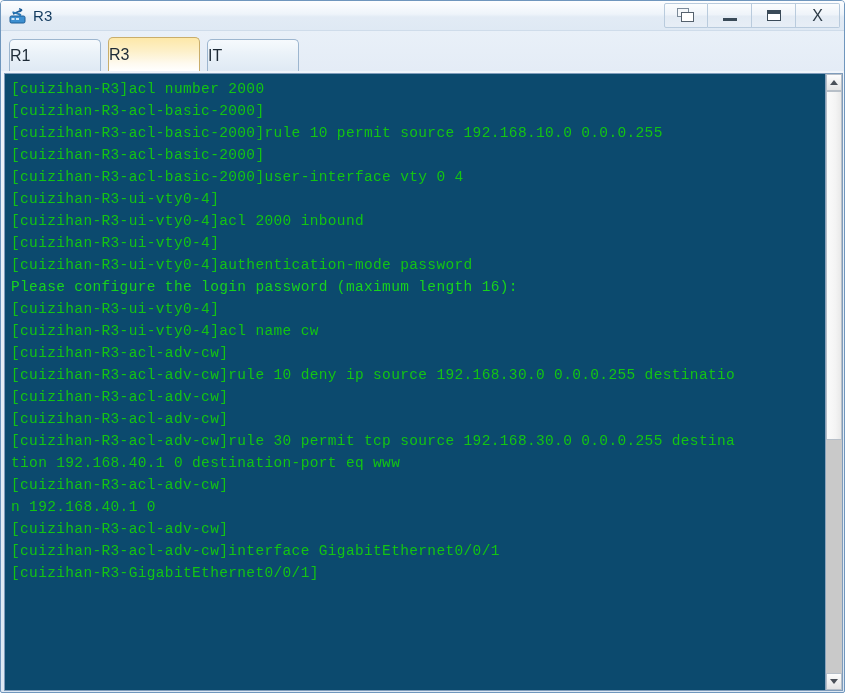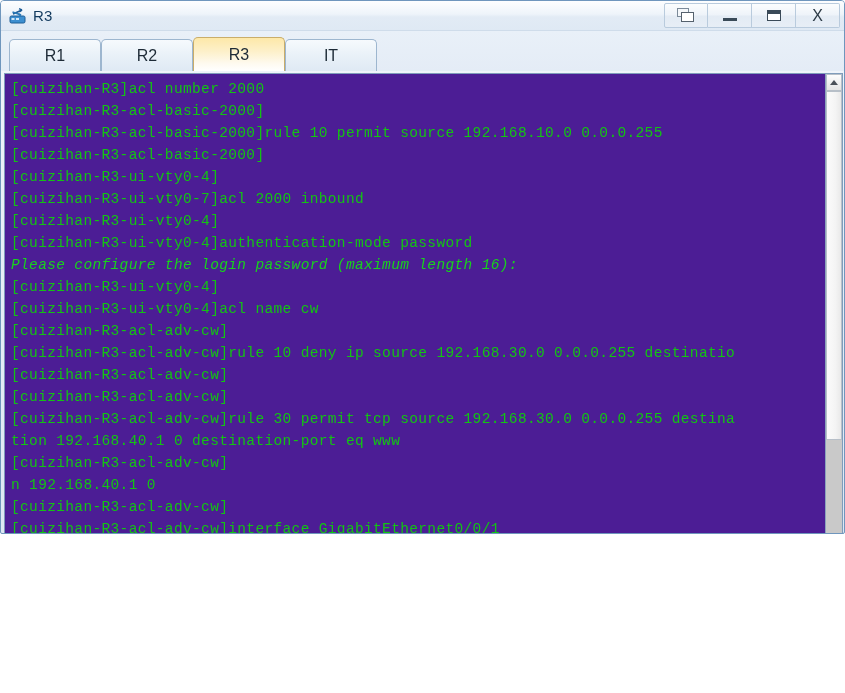--- a/index.html
+++ b/index.html
@@ -11,21 +11,21 @@
   body {
     width: 845px;
     height: 693px;
     overflow: hidden;
     font-family: "Liberation Sans", sans-serif;
   }
 
   .window {
     position: relative;
     width: 845px;
-    height: 534px;
+    height: 693px;
     box-sizing: border-box;
     background: linear-gradient(to bottom, #f2f6fb 0%, #e8eff7 40%, #dee8f3 100%);
     border: 1px solid #6f96bd;
     border-radius: 4px 4px 2px 2px;
     overflow: hidden;
   }
 
   
   .titlebar {
     position: absolute;
@@ -131,28 +131,28 @@
     box-sizing: border-box;
     background: linear-gradient(to bottom, #e9f0f8 0%, #e4ecf6 100%);
     padding: 4px 0 0 8px;
     display: flex;
     align-items: flex-end;
   }
   .tab {
     width: 92px;
     height: 32px;
     box-sizing: border-box;
-    margin-right: 0;
+    margin-right: 7px;
     border: 1px solid #9db6cf;
     border-bottom: none;
     border-radius: 5px 5px 0 0;
     background: linear-gradient(to bottom, #f6fafd 0%, #e9f1f8 50%, #dfe9f4 100%);
     display: flex;
     align-items: center;
-    justify-content: center;
+    justify-content: flex-start;
     font-size: 16px;
     color: #1d2a36;
     cursor: pointer;
     position: relative;
   }
   .tab.active {
     background: linear-gradient(to bottom, #fde8a8 0%, #fdf0c9 40%, #fefaf0 78%, #ffffff 100%);
     border-color: #c9ad6a;
     height: 34px;
     z-index: 3;
@@ -165,35 +165,35 @@
     top: 72px;
     width: 839px;
     height: 618px;
     box-sizing: border-box;
     background: #000000;
     border: 1px solid #7f9cbb;
     display: flex;
   }
   .term-body {
     flex: 1 1 auto;
-    background: #4c1d95;
+    background: #0c4a6e;
     overflow: hidden;
     padding: 4px 0 0 6px;
     box-sizing: border-box;
   }
   .term-line {
     font-family: "Liberation Mono", "DejaVu Sans Mono", monospace;
     font-size: 14.5px;
     line-height: 22px;
     color: #13c413;
     white-space: pre;
     letter-spacing: 0.35px;
     height: 22px;
   }
-  .term-line.sys { color: #18d21d; font-style: italic; }
+  .term-line.sys { color: #18d21d; }
 
   
   .scrollbar {
     flex: 0 0 auto;
     width: 17px;
     background: #d4d0c8;
     border-left: 1px solid #8ba3bc;
     box-sizing: border-box;
     display: flex;
     flex-direction: column;
@@ -267,39 +267,37 @@
       <div class="win-btn">
         <span class="glyph-close">X</span>
       </div>
     </div>
   </div>
 
   <div class="tabstrip">
     <div class="tab">
       <span>R1</span>
     </div>
-    <div class="tab">
-      <span>R2</span>
-    </div>
     <div class="tab active">
       <span>R3</span>
     </div>
     <div class="tab">
       <span>IT</span>
     </div>
   </div>
 
   <div class="term-frame">
     <div class="term-body" id="terminal-output">
         <div class="term-line">[cuizihan-R3]acl number 2000</div>
         <div class="term-line">[cuizihan-R3-acl-basic-2000]</div>
         <div class="term-line">[cuizihan-R3-acl-basic-2000]rule 10 permit source 192.168.10.0 0.0.0.255</div>
         <div class="term-line">[cuizihan-R3-acl-basic-2000]</div>
+        <div class="term-line">[cuizihan-R3-acl-basic-2000]user-interface vty 0 4</div>
         <div class="term-line">[cuizihan-R3-ui-vty0-4]</div>
-        <div class="term-line">[cuizihan-R3-ui-vty0-7]acl 2000 inbound</div>
+        <div class="term-line">[cuizihan-R3-ui-vty0-4]acl 2000 inbound</div>
         <div class="term-line">[cuizihan-R3-ui-vty0-4]</div>
         <div class="term-line">[cuizihan-R3-ui-vty0-4]authentication-mode password</div>
         <div class="term-line sys">Please configure the login password (maximum length 16):</div>
         <div class="term-line">[cuizihan-R3-ui-vty0-4]</div>
         <div class="term-line">[cuizihan-R3-ui-vty0-4]acl name cw</div>
         <div class="term-line">[cuizihan-R3-acl-adv-cw]</div>
         <div class="term-line">[cuizihan-R3-acl-adv-cw]rule 10 deny ip source 192.168.30.0 0.0.0.255 destinatio</div>
         <div class="term-line">[cuizihan-R3-acl-adv-cw]</div>
         <div class="term-line">[cuizihan-R3-acl-adv-cw]</div>
         <div class="term-line">[cuizihan-R3-acl-adv-cw]rule 30 permit tcp source 192.168.30.0 0.0.0.255 destina</div>

